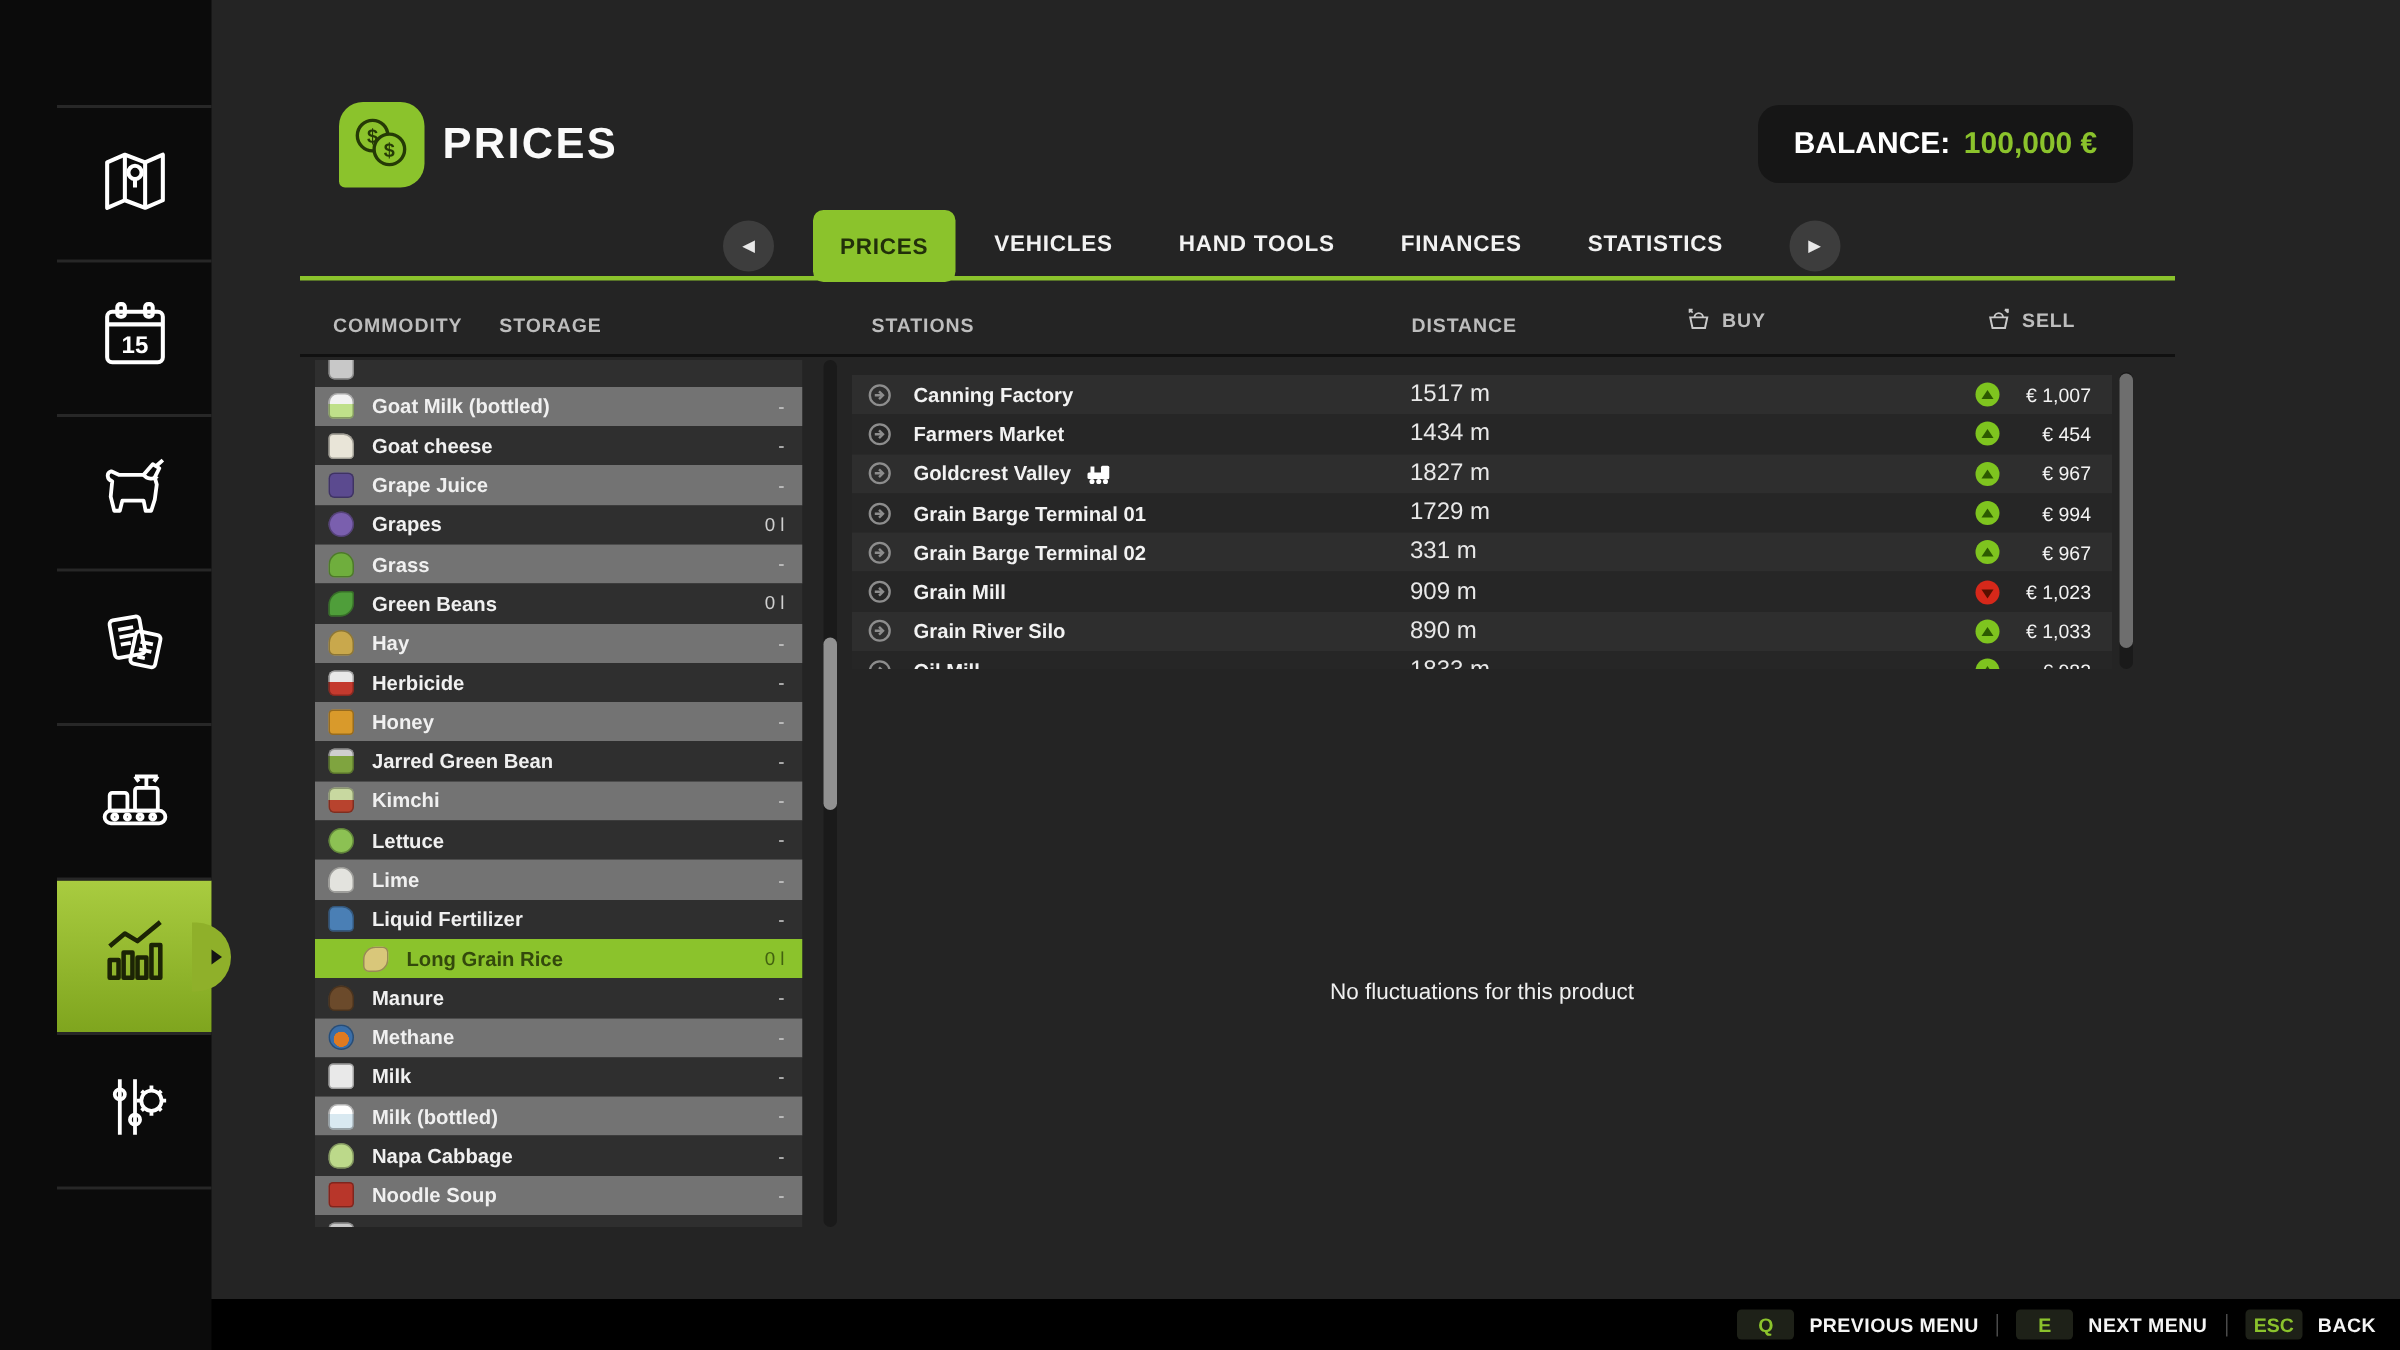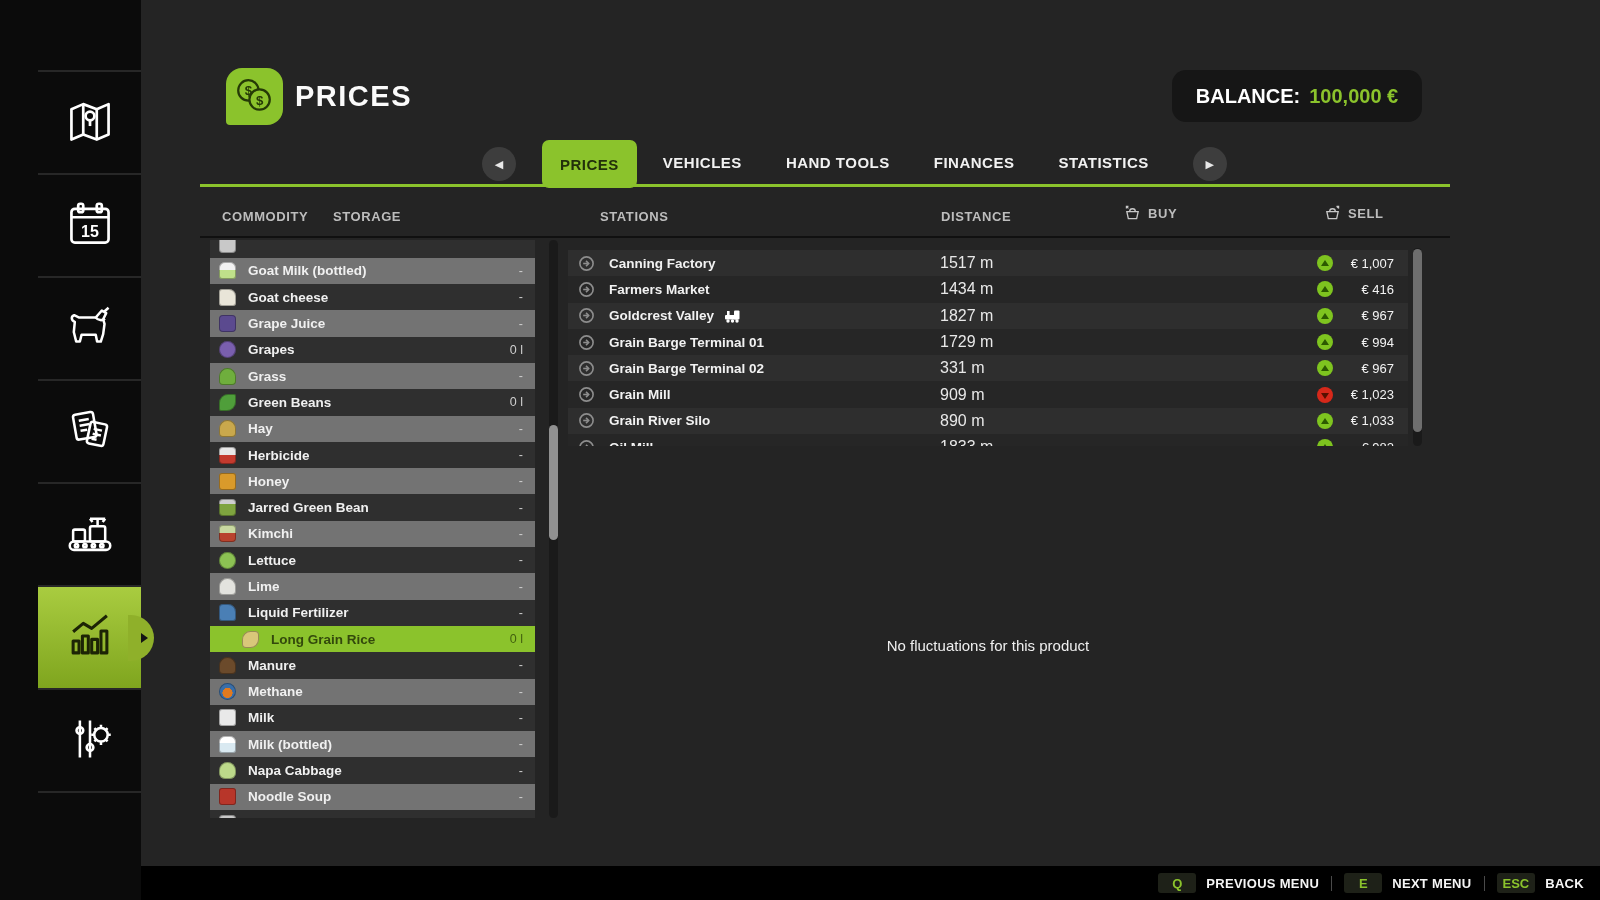--- a/index.html
+++ b/index.html
@@ -29,21 +29,21 @@
              display:flex;align-items:center;justify-content:center;cursor:pointer;padding:0;}
   .tab-arrow span{color:#e8e8e8;font-size:11px;line-height:1;}
   .tab{height:44px;display:flex;align-items:center;padding:0 18px;margin:0 4px;color:#f2f2f2;
        font-size:15px;font-weight:bold;letter-spacing:.5px;cursor:pointer;}
   .tab.active{background:#8bc32c;color:#22300a;border-radius:7px;height:48px;}
   #arrow-left{margin-right:22px;} #arrow-right{margin-left:22px;}
   #tab-underline{position:absolute;left:200px;top:184px;width:1250px;height:3px;background:#8bc32c;z-index:2;}
   
   .colhead{position:absolute;top:209px;font-size:13px;font-weight:bold;letter-spacing:.6px;color:#bdbdbd;}
   #col-commodity{left:222px;} #col-storage{left:210px;width:314px;text-align:center;}
-  #col-stations{left:600px;} #col-distance{left:941px;}
+  #col-stations{left:581px;} #col-distance{left:941px;}
   #col-buy{left:1124px;top:205px;display:flex;align-items:center;gap:7px;}
   #col-sell{left:1324px;top:205px;display:flex;align-items:center;gap:7px;}
   #col-buy .colhead-txt,#col-sell .colhead-txt{font-size:13px;font-weight:bold;letter-spacing:.6px;color:#bdbdbd;}
   #header-sep{position:absolute;left:200px;top:236px;width:1250px;height:2px;background:#101010;}
   
   #commodity-viewport{position:absolute;left:210px;top:240px;width:325px;height:578px;overflow:hidden;}
   #commodity-list{margin-top:-8.5px;}
   .crow{height:26.3px;display:flex;align-items:center;padding:0 12px 0 9px;background:#2f2f2f;box-sizing:border-box;cursor:pointer;}
   .crow.alt{background:#737373;}
   .crow .cname{flex:1;font-size:13.5px;font-weight:bold;color:#f0f0f0;white-space:nowrap;}
@@ -91,21 +91,21 @@
   .srow .train{width:20px;height:14px;}
   .srow .sdist{width:150px;font-size:16px;color:#e8e8e8;}
   .srow .spacer{flex:1;}
   .badge{width:16px;height:16px;border-radius:50%;position:relative;margin-right:9px;flex:0 0 16px;}
   .badge.up{background:#7ec41f;} .badge.down{background:#d6281a;}
   .badge::after{content:'';position:absolute;left:4px;border-left:4px solid transparent;border-right:4px solid transparent;}
   .badge.up::after{top:5px;border-bottom:6px solid #2c5a00;}
   .badge.down::after{top:6px;border-top:6px solid #571000;}
   .srow .sprice{min-width:52px;text-align:right;font-size:13px;color:#f3f3f3;margin-right:14px;}
   
-  #fluct-empty{position:absolute;left:568px;top:637px;width:840px;text-align:center;font-size:15px;color:#efefef;}
+  #fluct-empty{position:absolute;left:568px;top:653px;width:840px;text-align:center;font-size:15px;color:#efefef;}
   
   #footer{position:absolute;left:0;bottom:0;width:1600px;height:34px;background:#000;
           display:flex;align-items:center;justify-content:flex-end;padding-right:16px;box-sizing:border-box;}
   .hint{display:flex;align-items:center;gap:10px;}
   .keycap{min-width:26px;height:20px;padding:0 6px;background:#1e2118;border-radius:3px;
           display:flex;align-items:center;justify-content:center;font-size:13px;font-weight:bold;color:#8bc32c;}
   .hint-label{font-size:13px;font-weight:bold;color:#f5f5f5;letter-spacing:.3px;}
   .hint-sep{width:1px;height:15px;background:#4a4a4a;margin:0 12px;}
 </style>
 </head>
@@ -384,21 +384,21 @@
               <circle cx="9" cy="9" r="7"></circle>
               <path d="M5.5 9h5"></path>
               <path d="M8.5 6.2L11.3 9l-2.8 2.8"></path>
             </svg></span>
           <span class="sname-wrap">
             <span class="sname">Farmers Market</span>
           </span>
           <span class="sdist">1434 m</span>
           <span class="spacer"></span>
           <span class="badge up"></span>
-          <span class="sprice">€ 416</span>
+          <span class="sprice">€ 454</span>
         </div>
         <div class="srow">
           <span class="sicon"><svg viewBox="0 0 18 18" fill="none" stroke="#8d8d8d" stroke-width="1.7">
               <circle cx="9" cy="9" r="7"></circle>
               <path d="M5.5 9h5"></path>
               <path d="M8.5 6.2L11.3 9l-2.8 2.8"></path>
             </svg></span>
           <span class="sname-wrap">
             <span class="sname">Goldcrest Valley</span>
             <span class="train"><svg viewBox="0 0 20 14" fill="#fff">

